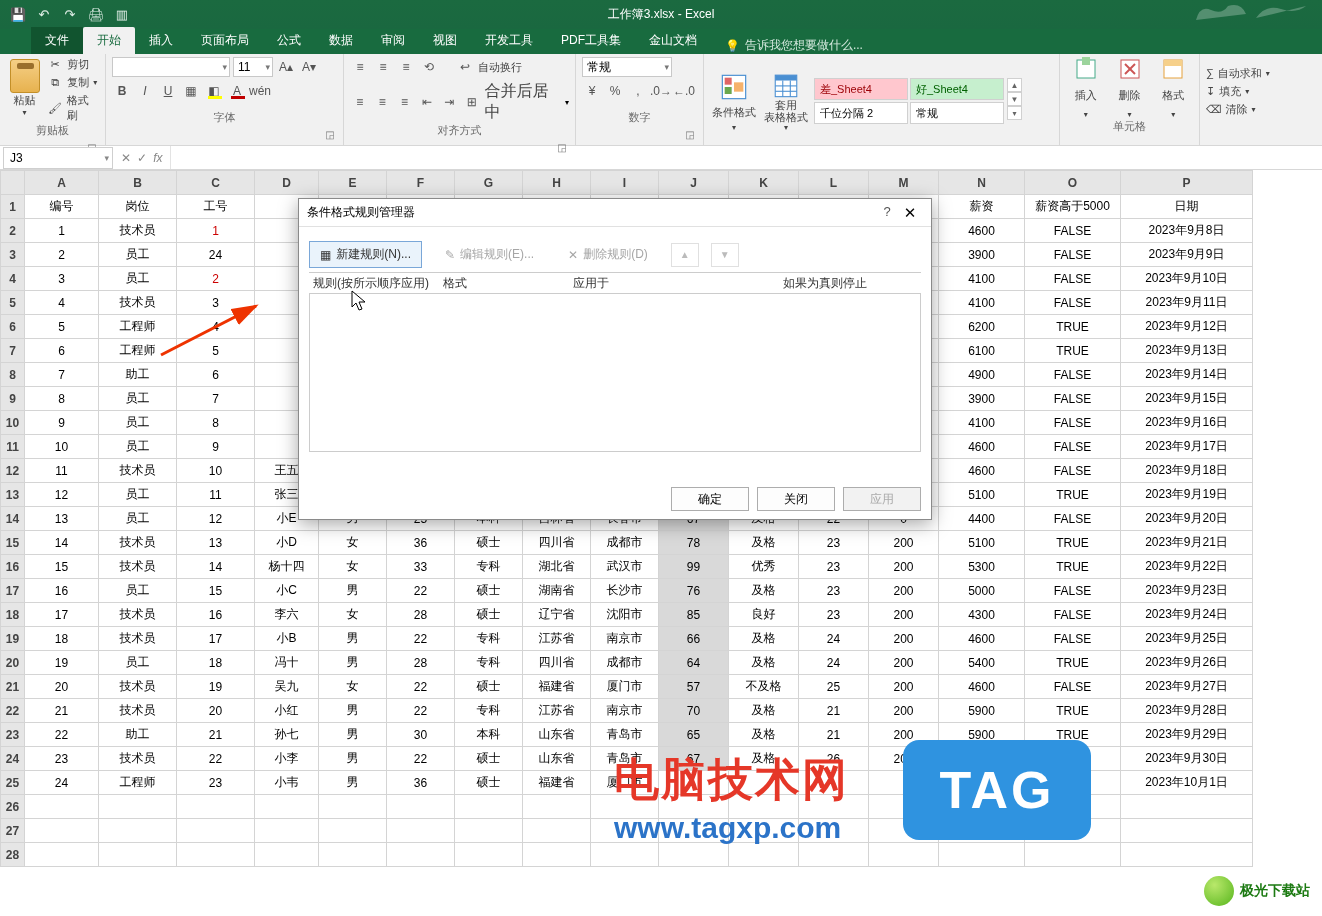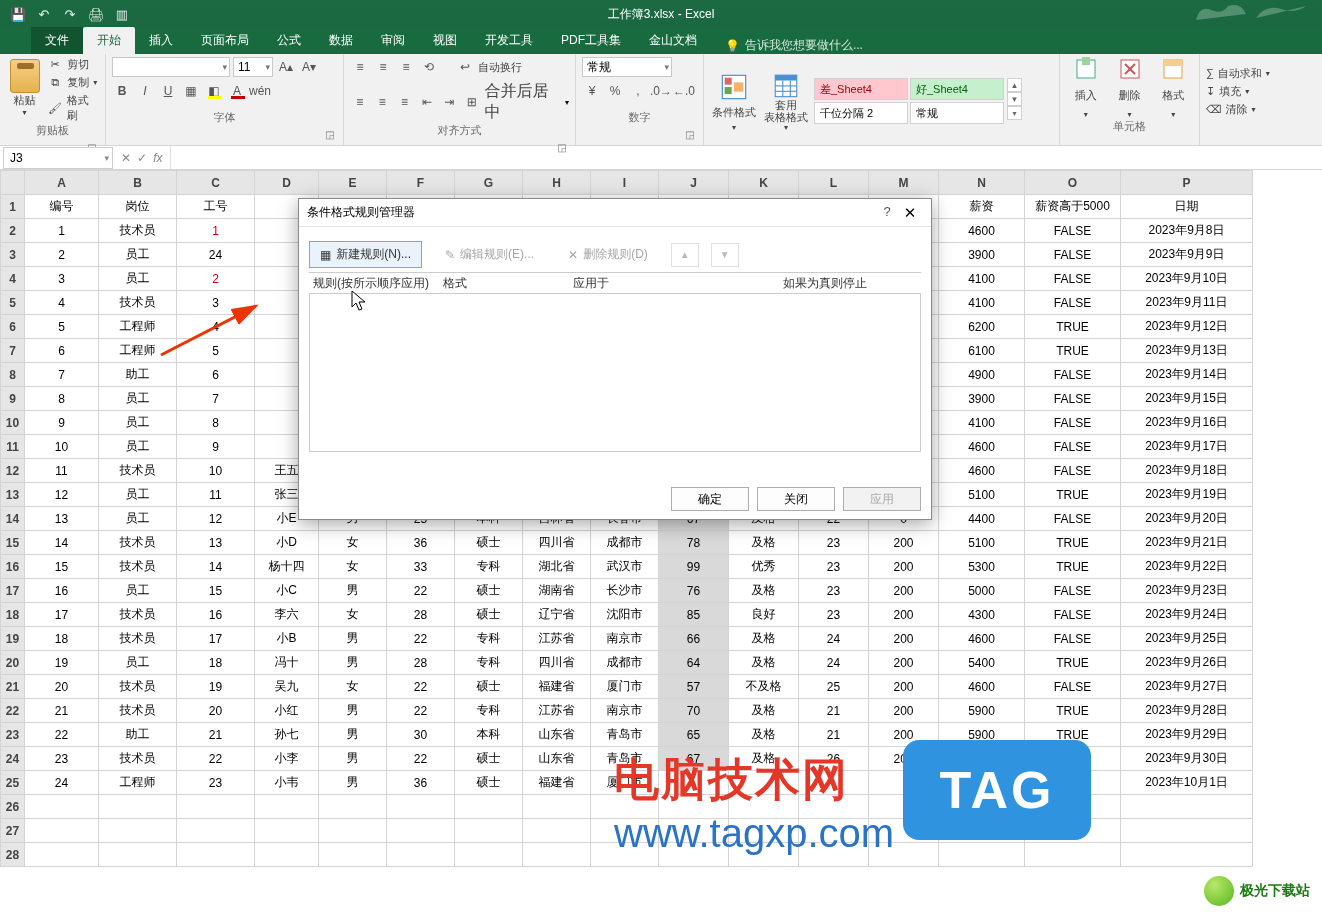--- a/index.html
+++ b/index.html
@@ -108,21 +108,21 @@
 .dlg-listbox { height:158px; border:1px solid #ccc; border-top:none; background:#fff; }
 .dlg-footer { position:absolute; bottom:8px; right:10px; display:flex; gap:8px; }
 .dlg-fbtn { width:78px; height:24px; border:1px solid #adadad; background:#fdfdfd; font-size:12px; display:flex; align-items:center; justify-content:center; }
 .dlg-fbtn.disabled { color:#aaa; background:#f2f2f2; }
 
 
 .fake-cursor { position:absolute; left:350px; top:290px; width:20px; height:22px; z-index:80; }
 
 
 .wm-text { position:absolute; left:614px; top:750px; font-size:45px; font-weight:700; color:#e53728; letter-spacing:2px; z-index:90; pointer-events:none; font-family:"SimHei",sans-serif; }
-.wm-url { position:absolute; left:614px; top:811px; font-size:40px; font-weight:400; color:#2b73c8; z-index:90; pointer-events:none;text-align:right; }
+.wm-url { position:absolute; left:614px; top:811px; font-size:30px; font-weight:700; color:#2b73c8; z-index:90; pointer-events:none;text-align:right; }
 .wm-tag { position:absolute; left:903px; top:740px; width:188px; height:100px; background:#2f93e0; border-radius:16px; z-index:90; display:flex; align-items:center; justify-content:center; }
 .wm-tag span { color:#fff; font-size:52px; font-weight:700; letter-spacing:3px; font-family:Arial,sans-serif; }
 .wm-site { position:absolute; right:12px; bottom:10px; z-index:90; display:flex; align-items:center; gap:6px; }
 .wm-site .ball { width:30px; height:30px; border-radius:50%; background:radial-gradient(circle at 35% 30%, #b9e86b, #56b51c); }
 .wm-site .txt { font-size:14px; color:#1c7a12; font-weight:600; }
 </style>
 </head>
 <body>
 
 <div class="titlebar">

